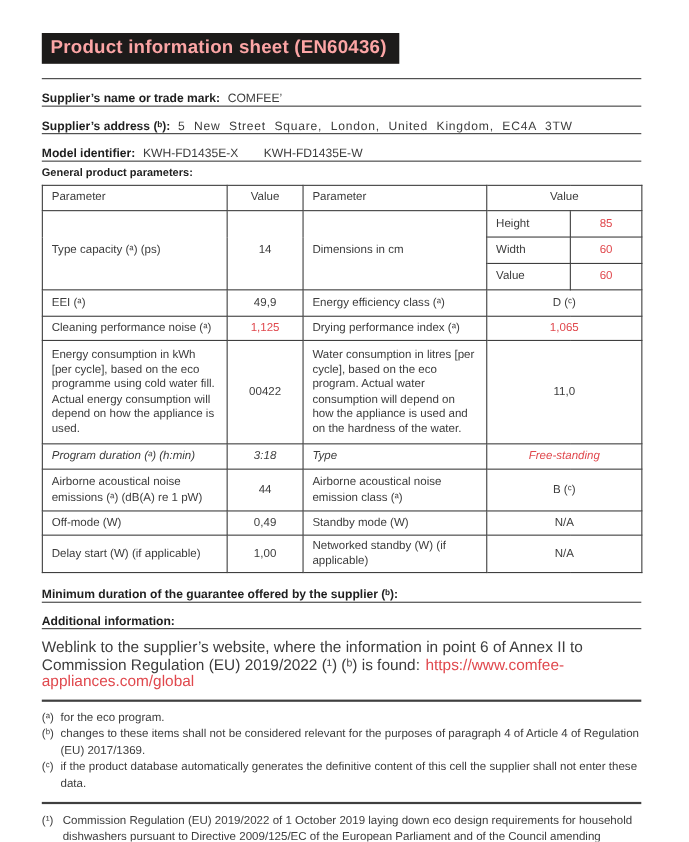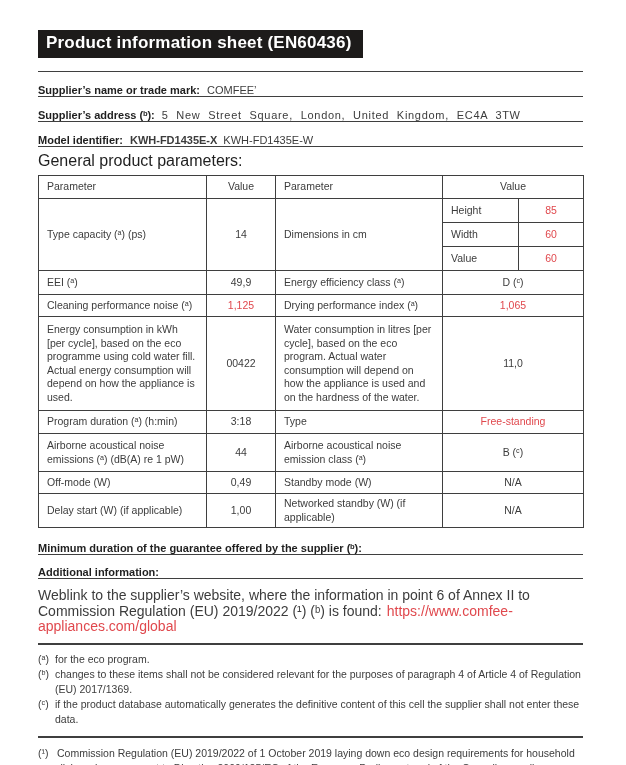--- a/index.html
+++ b/index.html
@@ -14,60 +14,60 @@
     width:626px;height:765px;
     font-family:"Liberation Sans","DejaVu Sans",sans-serif;
     color:var(--ink);
     position:relative;
   }
   .page{padding:30px 43px 0 38px;}
 
   
   .title-bar{
     display:inline-block;
-    background:#1d1b1a;color:#ffffff;
+    background:#1d1b1a;color:#fca5a5;
     font-size:17px;font-weight:bold;
     padding:3px 11px 5px 8px;
     letter-spacing:0.2px;
     margin-bottom:13px;
   }
 
   
   .info-rows{border-top:1.5px solid var(--line);}
   .info-row{
     height:25px;
     display:flex;align-items:flex-end;
     border-bottom:1.5px solid var(--line);
     font-size:11px;
   }
   .info-row .lbl{font-weight:bold;color:var(--ink-bold);margin-right:7px;white-space:nowrap;}
   .info-row .val{color:var(--ink);}
   .spaced{letter-spacing:0.7px;word-spacing:4px;}
   .red{color:var(--red);}
-  .model-val{margin-right:6px;font-weight:bold;}
+  .model-val{margin-right:23px;}
 
   
   .section-heading{
-    font-size:16px;font-weight:normal;color:var(--ink-bold);
+    font-size:10px;font-weight:bold;color:var(--ink-bold);
     margin:5px 0 5px 0;
   }
 
   
   table.params{
     border-collapse:collapse;table-layout:fixed;
     width:545px;font-size:10.5px;color:var(--ink);
   }
   table.params td,table.params th{
     border:1.5px solid var(--line);
     padding:3px 8px;vertical-align:middle;
     text-align:left;font-weight:normal;line-height:13.5px;
   }
   table.params .c{text-align:center;padding:3px 2px;}
   tr.h22{height:22px;} tr.h23{height:23px;} tr.h24{height:24px;}
-  tr.h21{height:23px;} tr.h38{height:38px;} tr.h34{height:34px;}
+  tr.h21{height:23px;font-style:italic;} tr.h38{height:38px;} tr.h34{height:34px;}
   tr.hbig td{padding-top:6px;padding-bottom:6px;}
 
   
   .bottom-rows .info-row{height:24px;}
   .bottom-rows{margin-top:3px;}
 
   
   .weblink{
     font-size:14px;line-height:15.5px;color:var(--ink);
     margin:9px 0 8px 0;

